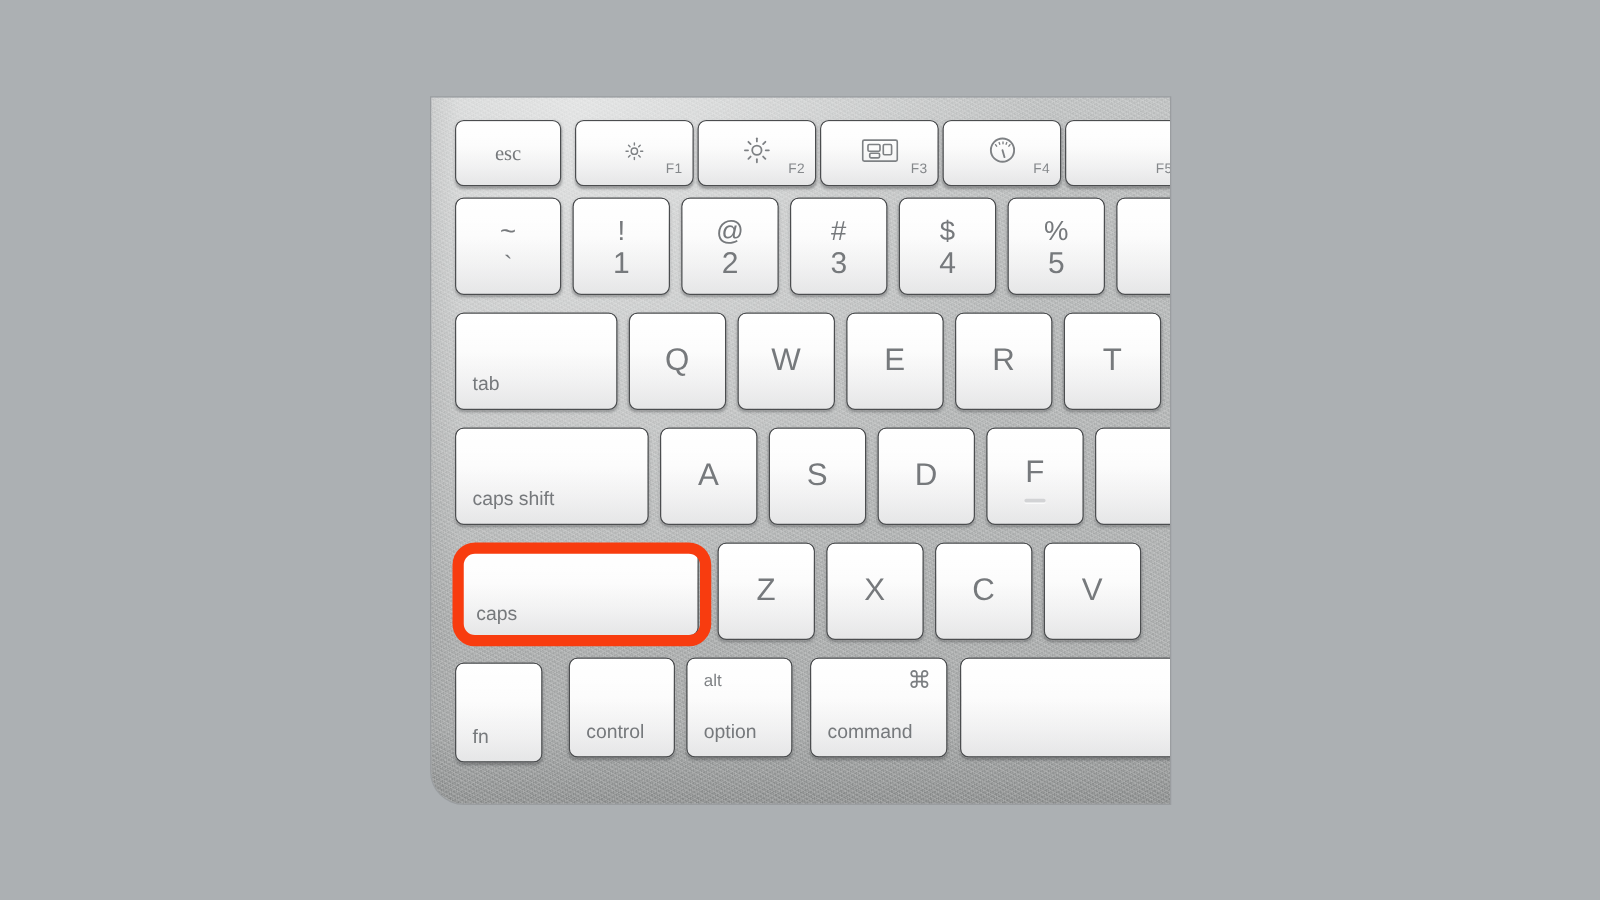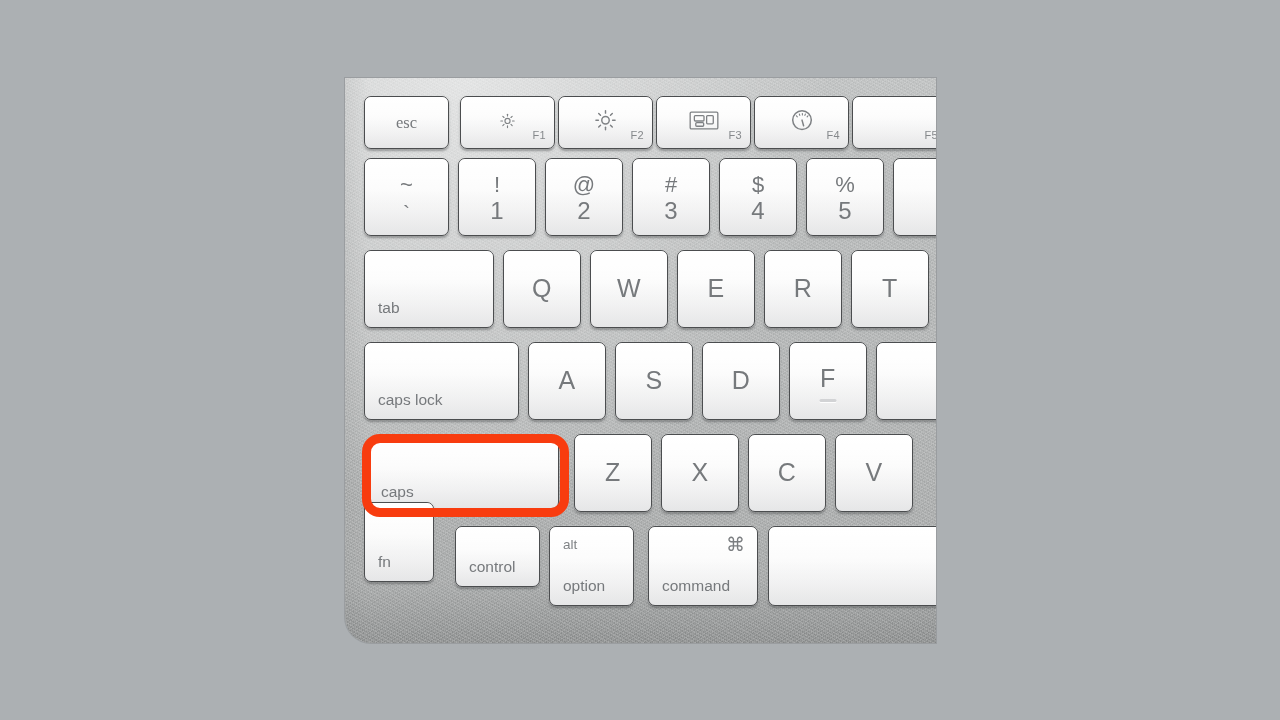--- a/index.html
+++ b/index.html
@@ -326,21 +326,21 @@
       <div class="face"></div>
       <span class="lbl lbl-center">R</span>
     </div>
     <div class="key" style="left:506px; top:172px; width:78px; height:78px;">
       <div class="face"></div>
       <span class="lbl lbl-center">T</span>
     </div>
 
     <div class="key" style="left:19px;  top:264px; width:155px; height:78px;">
       <div class="face"></div>
-      <span class="lbl lbl-bl">caps lock</span>
+      <span class="lbl lbl-bl">caps shift</span>
     </div>
     <div class="key" style="left:183px; top:264px; width:78px; height:78px;">
       <div class="face"></div>
       <span class="lbl lbl-center">A</span>
     </div>
     <div class="key" style="left:270px; top:264px; width:78px; height:78px;">
       <div class="face"></div>
       <span class="lbl lbl-center">S</span>
     </div>
     <div class="key" style="left:357px; top:264px; width:78px; height:78px;">
@@ -371,25 +371,25 @@
     </div>
     <div class="key" style="left:403px; top:356px; width:78px; height:78px;">
       <div class="face"></div>
       <span class="lbl lbl-center">C</span>
     </div>
     <div class="key" style="left:490px; top:356px; width:78px; height:78px;">
       <div class="face"></div>
       <span class="lbl lbl-center">V</span>
     </div>
 
-    <div class="key" style="left:19px;  top:424px; width:70px; height:80px;">
+    <div class="key" style="left:19px;  top:452px; width:70px; height:80px;">
       <div class="face"></div>
       <span class="lbl lbl-bl">fn</span>
     </div>
-    <div class="key" style="left:110px; top:448px; width:85px; height:61px;">
+    <div class="key" style="left:110px; top:448px; width:85px; height:80px;">
       <div class="face"></div>
       <span class="lbl lbl-bl">control</span>
     </div>
     <div class="key" style="left:204px; top:448px; width:85px; height:80px;">
       <div class="face"></div>
       <span class="lbl lbl-tl">alt</span>
       <span class="lbl lbl-bl">option</span>
     </div>
     <div class="key" style="left:303px; top:448px; width:110px; height:80px;">
       <div class="face"></div>

